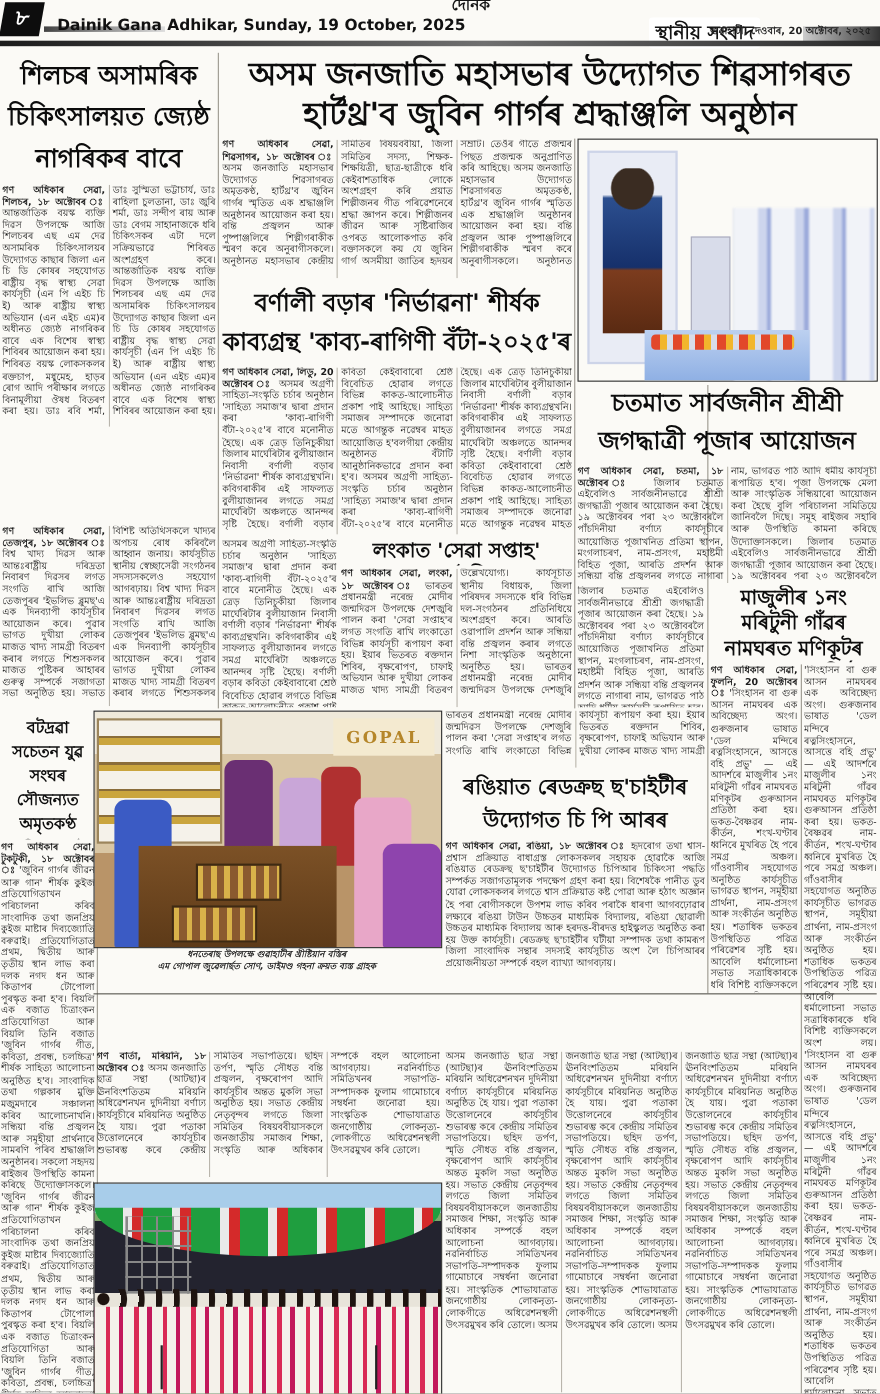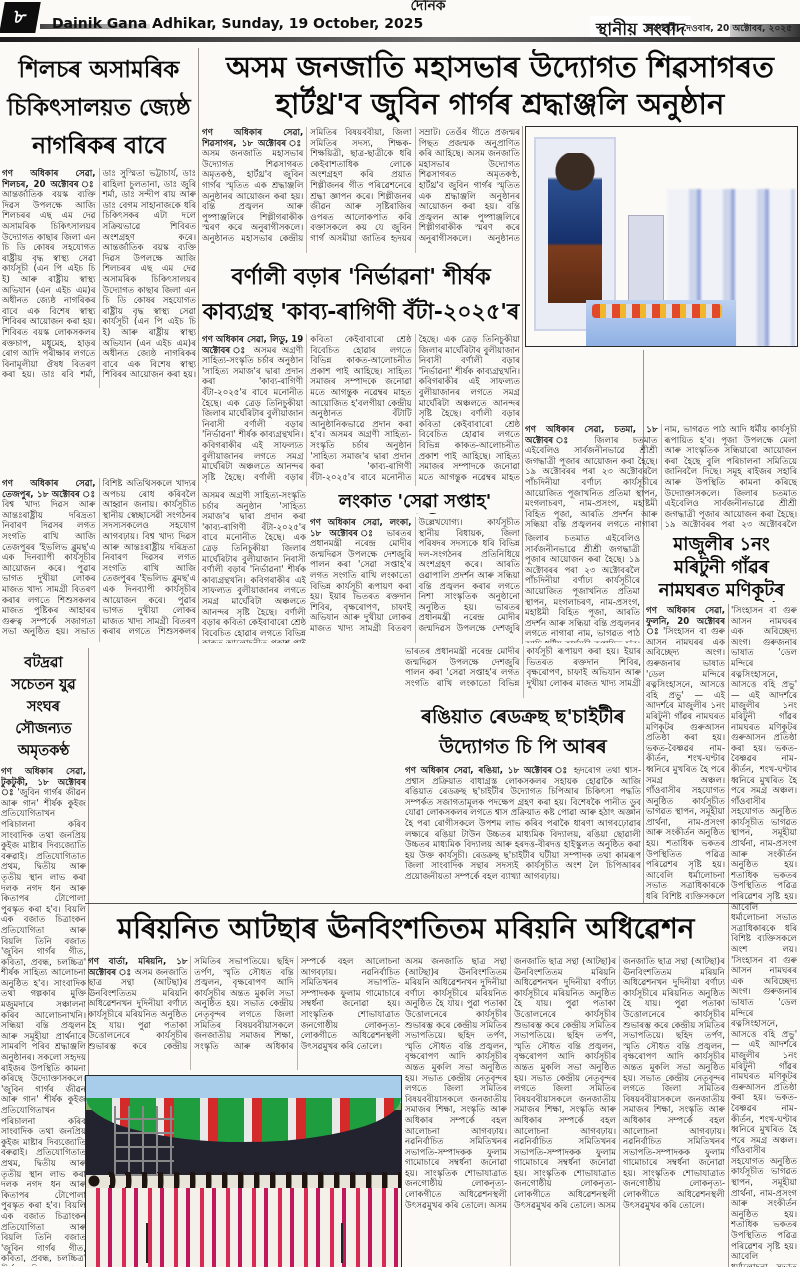--- a/index.html
+++ b/index.html
@@ -103,21 +103,21 @@
 
   <div class="vline" style="left:198px;top:48px;height:596px"></div>
   <div class="vline" style="left:88px;top:648px;height:619px"></div>
   <div class="vline" style="left:522px;top:126px;height:518px"></div>
   <div class="vline" style="left:643px;top:350px;height:553px"></div>
   <div class="vline" style="left:728px;top:604px;height:663px"></div>
   <div class="hline" style="left:85px;top:903px;width:712px"></div>
 
   <div class="abs hl" style="left:2px;top:50px;width:194px;height:116px;font-size:23px;line-height:38px">শিলচৰ অসামৰিক চিকিৎসালয়ত জ্যেষ্ঠ নাগৰিকৰ বাবে বিশেষ স্বাস্থ্য শিবিৰ</div>
   <div class="abs body-txt cols2" style="left:2px;top:168px;width:194px;height:220px">
-    <b class="byline">গণ অধিকাৰ সেৱা, শিলচৰ, 20 অক্টোবৰ ঃ</b>
+    <b class="byline">গণ অধিকাৰ সেৱা, শিলচৰ, ১৮ অক্টোবৰ ঃ</b>
     <span>আন্তর্জাতিক বয়স্ক ব্যক্তি দিৱস উপলক্ষে আজি শিলচৰৰ এছ এম দেৱ অসামৰিক চিকিৎসালয়ৰ উদ্যোগত কাছাৰ জিলা এন চি ডি কোষৰ সহযোগত ৰাষ্ট্ৰীয় বৃদ্ধ স্বাস্থ্য সেৱা কার্যসূচী (এন পি এইচ চি ই) আৰু ৰাষ্ট্ৰীয় স্বাস্থ্য অভিযান (এন এইচ এম)ৰ অধীনত জ্যেষ্ঠ নাগৰিকৰ বাবে এক বিশেষ স্বাস্থ্য শিবিৰৰ আয়োজন কৰা হয়। শিবিৰত বয়স্ক লোকসকলৰ ৰক্তচাপ, মধুমেহ, হাড়ৰ ৰোগ আদি পৰীক্ষাৰ লগতে বিনামূলীয়া ঔষধ বিতৰণ কৰা হয়। ডাঃ ৰবি শর্মা, ডাঃ সুস্মিতা ভট্টাচার্য, ডাঃ ৰাহিলা চুলতানা, ডাঃ জুৰি শর্মা, ডাঃ সন্দীপ ৰায় আৰু ডাঃ বেগম সাহানাজকে ধৰি চিকিৎসকৰ এটা দলে সক্রিয়ভাৱে শিবিৰত অংশগ্রহণ কৰে। আন্তর্জাতিক বয়স্ক ব্যক্তি দিৱস উপলক্ষে আজি শিলচৰৰ এছ এম দেৱ অসামৰিক চিকিৎসালয়ৰ উদ্যোগত কাছাৰ জিলা এন চি ডি কোষৰ সহযোগত ৰাষ্ট্ৰীয় বৃদ্ধ স্বাস্থ্য সেৱা কার্যসূচী (এন পি এইচ চি ই) আৰু ৰাষ্ট্ৰীয় স্বাস্থ্য অভিযান (এন এইচ এম)ৰ অধীনত জ্যেষ্ঠ নাগৰিকৰ বাবে এক বিশেষ স্বাস্থ্য শিবিৰৰ আয়োজন কৰা হয়। শিবিৰত বয়স্ক লোকসকলৰ ৰক্তচাপ, মধুমেহ, হাড়ৰ ৰোগ আদি পৰীক্ষাৰ লগতে বিনামূলীয়া ঔষধ বিতৰণ কৰা হয়। ডাঃ ৰবি শর্মা, ডাঃ সুস্মিতা ভট্টাচার্য, ডাঃ ৰাহিলা চুলতানা, ডাঃ জুৰি শর্মা, ডাঃ সন্দীপ ৰায় আৰু ডাঃ বেগম সাহানাজকে ধৰি চিকিৎসকৰ এটা দলে সক্রিয়ভাৱে শিবিৰত অংশগ্রহণ কৰে।</span>
   </div>
 
   <div class="abs body-txt cols2" style="left:2px;top:478px;width:194px;height:164px">
     <b class="byline">গণ অধিকাৰ সেৱা, তেজপুৰ, ১৮ অক্টোবৰ ঃ</b>
     <span>বিশ্ব খাদ্য দিৱস আৰু আন্তঃৰাষ্ট্ৰীয় দৰিদ্ৰতা নিবাৰণ দিৱসৰ লগত সংগতি ৰাখি আজি তেজপুৰৰ 'ইভলিভ ব্লুমছ'এ এক দিনব্যাপী কার্যসূচীৰ আয়োজন কৰে। পুৱাৰ ভাগত দুখীয়া লোকৰ মাজত খাদ্য সামগ্রী বিতৰণ কৰাৰ লগতে শিশুসকলৰ মাজত পুষ্টিকৰ আহাৰৰ গুৰুত্ব সম্পর্কে সজাগতা সভা অনুষ্ঠিত হয়। সভাত বিশিষ্ট অতিথিসকলে খাদ্যৰ অপচয় ৰোধ কৰিবলৈ আহ্বান জনায়। কার্যসূচীত স্থানীয় স্বেচ্ছাসেৱী সংগঠনৰ সদস্যসকলেও সহযোগ আগবঢ়ায়। বিশ্ব খাদ্য দিৱস আৰু আন্তঃৰাষ্ট্ৰীয় দৰিদ্ৰতা নিবাৰণ দিৱসৰ লগত সংগতি ৰাখি আজি তেজপুৰৰ 'ইভলিভ ব্লুমছ'এ এক দিনব্যাপী কার্যসূচীৰ আয়োজন কৰে। পুৱাৰ ভাগত দুখীয়া লোকৰ মাজত খাদ্য সামগ্রী বিতৰণ কৰাৰ লগতে শিশুসকলৰ মাজত পুষ্টিকৰ আহাৰৰ গুৰুত্ব সম্পর্কে সজাগতা সভা অনুষ্ঠিত হয়। সভাত বিশিষ্ট অতিথিসকলে খাদ্যৰ অপচয় ৰোধ কৰিবলৈ আহ্বান জনায়। কার্যসূচীত স্থানীয় স্বেচ্ছাসেৱী সংগঠনৰ সদস্যসকলেও সহযোগ আগবঢ়ায়।</span>
   </div>
 
   <div class="abs hl" style="left:1px;top:651px;width:85px;height:112px;font-size:14.5px;line-height:22px">বটদ্রৱা সচেতন যুৱ সংঘৰ সৌজন্যত অমৃতকণ্ঠ জুবিন গার্গৰ শ্রদ্ধাঞ্জলি অনুষ্ঠান</div>
   <div class="abs body-txt" style="left:1px;top:766px;width:85px;height:500px">
@@ -136,61 +136,78 @@
       <div class="fig"></div>
     </div>
     <div class="fig2"></div>
     <div class="crowd"></div>
     <div class="table"></div>
     <div class="offer"></div>
   </div>
 
   <div class="abs hl" style="left:202px;top:259px;width:318px;height:70px;font-size:22px;line-height:35px">বর্ণালী বড়াৰ 'নির্ভাৱনা' শীর্ষক কাব্যগ্রন্থ 'কাব্য-ৰাগিণী বঁটা-২০২৫'ৰ বাবে মনোনীত</div>
   <div class="abs body-txt cols3" style="left:202px;top:334px;width:318px;height:152px">
-    <b class="byline">গণ অধিকাৰ সেৱা, লিডু, 19 অক্টোবৰ ঃ</b>
+    <b class="byline">গণ অধিকাৰ সেৱা, লিডু, 20 অক্টোবৰ ঃ</b>
     <span>অসমৰ অগ্রণী সাহিত্য-সংস্কৃতি চর্চাৰ অনুষ্ঠান 'সাহিত্য সমাজ'ৰ দ্বাৰা প্রদান কৰা 'কাব্য-ৰাগিণী বঁটা-২০২৫'ৰ বাবে মনোনীত হৈছে। এক ত্রেড় তিনিচুকীয়া জিলাৰ মার্ঘেৰিটাৰ বুলীয়াজান নিবাসী বর্ণালী বড়াৰ 'নির্ভাৱনা' শীর্ষক কাব্যগ্রন্থখনি। কবিগৰাকীৰ এই সাফল্যত বুলীয়াজানৰ লগতে সমগ্র মার্ঘেৰিটা অঞ্চলতে আনন্দৰ সৃষ্টি হৈছে। বর্ণালী বড়াৰ কবিতা কেইবাবাৰো শ্রেষ্ঠ বিবেচিত হোৱাৰ লগতে বিভিন্ন কাকত-আলোচনীত প্রকাশ পাই আহিছে। সাহিত্য সমাজৰ সম্পাদকে জনোৱা মতে আগন্তুক নৱেম্বৰ মাহত আয়োজিত হ'বলগীয়া কেন্দ্রীয় অনুষ্ঠানত বঁটাটি আনুষ্ঠানিকভাৱে প্রদান কৰা হ'ব। অসমৰ অগ্রণী সাহিত্য-সংস্কৃতি চর্চাৰ অনুষ্ঠান 'সাহিত্য সমাজ'ৰ দ্বাৰা প্রদান কৰা 'কাব্য-ৰাগিণী বঁটা-২০২৫'ৰ বাবে মনোনীত হৈছে। এক ত্রেড় তিনিচুকীয়া জিলাৰ মার্ঘেৰিটাৰ বুলীয়াজান নিবাসী বর্ণালী বড়াৰ 'নির্ভাৱনা' শীর্ষক কাব্যগ্রন্থখনি। কবিগৰাকীৰ এই সাফল্যত বুলীয়াজানৰ লগতে সমগ্র মার্ঘেৰিটা অঞ্চলতে আনন্দৰ সৃষ্টি হৈছে। বর্ণালী বড়াৰ কবিতা কেইবাবাৰো শ্রেষ্ঠ বিবেচিত হোৱাৰ লগতে বিভিন্ন কাকত-আলোচনীত প্রকাশ পাই আহিছে। সাহিত্য সমাজৰ সম্পাদকে জনোৱা মতে আগন্তুক নৱেম্বৰ মাহত আয়োজিত হ'বলগীয়া কেন্দ্রীয় অনুষ্ঠানত বঁটাটি আনুষ্ঠানিকভাৱে প্রদান কৰা হ'ব।</span>
   </div>
   <div class="abs body-txt" style="left:202px;top:490px;width:104px;height:153px">
     <span>অসমৰ অগ্রণী সাহিত্য-সংস্কৃতি চর্চাৰ অনুষ্ঠান 'সাহিত্য সমাজ'ৰ দ্বাৰা প্রদান কৰা 'কাব্য-ৰাগিণী বঁটা-২০২৫'ৰ বাবে মনোনীত হৈছে। এক ত্রেড় তিনিচুকীয়া জিলাৰ মার্ঘেৰিটাৰ বুলীয়াজান নিবাসী বর্ণালী বড়াৰ 'নির্ভাৱনা' শীর্ষক কাব্যগ্রন্থখনি। কবিগৰাকীৰ এই সাফল্যত বুলীয়াজানৰ লগতে সমগ্র মার্ঘেৰিটা অঞ্চলতে আনন্দৰ সৃষ্টি হৈছে। বর্ণালী বড়াৰ কবিতা কেইবাবাৰো শ্রেষ্ঠ বিবেচিত হোৱাৰ লগতে বিভিন্ন কাকত-আলোচনীত প্রকাশ পাই আহিছে। সাহিত্য সমাজৰ সম্পাদকে জনোৱা মতে আগন্তুক নৱেম্বৰ মাহত আয়োজিত হ'বলগীয়া কেন্দ্রীয় অনুষ্ঠানত বঁটাটি আনুষ্ঠানিকভাৱে প্রদান কৰা হ'ব। অসমৰ অগ্রণী সাহিত্য-সংস্কৃতি চর্চাৰ অনুষ্ঠান 'সাহিত্য সমাজ'ৰ দ্বাৰা প্রদান কৰা 'কাব্য-ৰাগিণী বঁটা-২০২৫'ৰ বাবে মনোনীত হৈছে। এক ত্রেড় তিনিচুকীয়া জিলাৰ মার্ঘেৰিটাৰ বুলীয়াজান নিবাসী বর্ণালী বড়াৰ 'নির্ভাৱনা' শীর্ষক কাব্যগ্রন্থখনি। কবিগৰাকীৰ এই সাফল্যত বুলীয়াজানৰ লগতে সমগ্র মার্ঘেৰিটা অঞ্চলতে আনন্দৰ সৃষ্টি হৈছে। বর্ণালী বড়াৰ কবিতা কেইবাবাৰো শ্রেষ্ঠ বিবেচিত হোৱাৰ লগতে বিভিন্ন কাকত-আলোচনীত প্রকাশ পাই আহিছে। সাহিত্য সমাজৰ সম্পাদকে জনোৱা মতে আগন্তুক নৱেম্বৰ মাহত আয়োজিত হ'বলগীয়া কেন্দ্রীয় অনুষ্ঠানত বঁটাটি আনুষ্ঠানিকভাৱে প্রদান কৰা হ'ব।</span>
   </div>
 
   <div class="abs hl" style="left:310px;top:489px;width:210px;height:25px;font-size:18px;line-height:24px">লংকাত 'সেৱা সপ্তাহ' কার্যসূচী</div>
   <div class="abs body-txt cols2" style="left:310px;top:517px;width:210px;height:126px">
     <b class="byline">গণ অধিকাৰ সেৱা, লংকা, ১৮ অক্টোবৰ ঃ</b>
     <span>ভাৰতৰ প্রধানমন্ত্রী নৰেন্দ্র মোদীৰ জন্মদিৱস উপলক্ষে দেশজুৰি পালন কৰা 'সেৱা সপ্তাহ'ৰ লগত সংগতি ৰাখি লংকাতো বিভিন্ন কার্যসূচী ৰূপায়ণ কৰা হয়। ইয়াৰ ভিতৰত ৰক্তদান শিবিৰ, বৃক্ষৰোপণ, চাফাই অভিযান আৰু দুখীয়া লোকৰ মাজত খাদ্য সামগ্রী বিতৰণ উল্লেখযোগ্য। কার্যসূচীত স্থানীয় বিধায়ক, জিলা পৰিষদৰ সদস্যকে ধৰি বিভিন্ন দল-সংগঠনৰ প্রতিনিধিয়ে অংশগ্রহণ কৰে। আৰতি ওৱাপালি প্রদর্শন আৰু সন্ধিয়া বন্তি প্রজ্বলন কৰাৰ লগতে নিশা সাংস্কৃতিক অনুষ্ঠানো অনুষ্ঠিত হয়। ভাৰতৰ প্রধানমন্ত্রী নৰেন্দ্র মোদীৰ জন্মদিৱস উপলক্ষে দেশজুৰি পালন কৰা 'সেৱা সপ্তাহ'ৰ লগত সংগতি ৰাখি লংকাতো বিভিন্ন কার্যসূচী ৰূপায়ণ কৰা হয়। ইয়াৰ ভিতৰত ৰক্তদান শিবিৰ, বৃক্ষৰোপণ, চাফাই অভিযান আৰু দুখীয়া লোকৰ মাজত খাদ্য সামগ্রী বিতৰণ উল্লেখযোগ্য। কার্যসূচীত স্থানীয় বিধায়ক, জিলা পৰিষদৰ সদস্যকে ধৰি বিভিন্ন দল-সংগঠনৰ প্রতিনিধিয়ে অংশগ্রহণ কৰে। আৰতি ওৱাপালি প্রদর্শন আৰু সন্ধিয়া বন্তি প্রজ্বলন কৰাৰ লগতে নিশা সাংস্কৃতিক অনুষ্ঠানো অনুষ্ঠিত হয়।</span>
   </div>
   <div class="abs body-txt cols2" style="left:405px;top:646px;width:236px;height:52px">
     <span>ভাৰতৰ প্রধানমন্ত্রী নৰেন্দ্র মোদীৰ জন্মদিৱস উপলক্ষে দেশজুৰি পালন কৰা 'সেৱা সপ্তাহ'ৰ লগত সংগতি ৰাখি লংকাতো বিভিন্ন কার্যসূচী ৰূপায়ণ কৰা হয়। ইয়াৰ ভিতৰত ৰক্তদান শিবিৰ, বৃক্ষৰোপণ, চাফাই অভিযান আৰু দুখীয়া লোকৰ মাজত খাদ্য সামগ্রী বিতৰণ উল্লেখযোগ্য। কার্যসূচীত স্থানীয় বিধায়ক, জিলা পৰিষদৰ সদস্যকে ধৰি বিভিন্ন দল-সংগঠনৰ প্রতিনিধিয়ে অংশগ্রহণ কৰে। আৰতি ওৱাপালি প্রদর্শন আৰু সন্ধিয়া বন্তি প্রজ্বলন কৰাৰ লগতে নিশা সাংস্কৃতিক অনুষ্ঠানো অনুষ্ঠিত হয়।</span>
   </div>
 
+  <div class="photo" id="ph2" style="left:85px;top:646px;width:315px;height:214px">
+    <div class="cases"></div>
+    <div class="sign">GOPAL</div>
+    <div class="p" style="left:18px;top:80px;width:52px;height:134px;background:#3b5bc4"></div>
+    <div class="p" style="left:118px;top:44px;width:44px;height:120px;background:#6a2f73"></div>
+    <div class="p" style="left:168px;top:60px;width:40px;height:92px;background:#c9a6d8"></div>
+    <div class="p" style="left:206px;top:50px;width:36px;height:90px;background:#b03030"></div>
+    <div class="p" style="left:236px;top:78px;width:52px;height:136px;background:#e8a7c8"></div>
+    <div class="p" style="left:262px;top:120px;width:53px;height:94px;background:#8e44ad"></div>
+    <div class="counter"></div>
+    <div class="tray" style="left:92px;top:138px"></div>
+    <div class="tray" style="left:70px;top:176px"></div>
+  </div>
+  <div class="abs cap" style="left:85px;top:862px;width:315px;height:26px">
+    <div>ধনতেৰাছ উপলক্ষে গুৱাহাটীৰ খ্রীষ্টিয়ান বস্তিৰ</div>
+    <div>এম গোপাল জুৱেলার্ছত সোণ, ডাইমণ্ড গহনা ক্রয়ত ব্যস্ত গ্রাহক</div>
+  </div>
 
   <div class="abs hl" style="left:405px;top:701px;width:236px;height:61px;font-size:19px;line-height:30px">ৰঙিয়াত ৰেডক্রছ ছ'চাইটীৰ উদ্যোগত চি পি আৰৰ সজাগতা অভিযান</div>
   <div class="abs body-txt" style="left:405px;top:765px;width:236px;height:136px">
     <b class="byline">গণ অধিকাৰ সেৱা, ৰঙিয়া, ১৮ অক্টোবৰ ঃ</b>
     <span>হৃদৰোগ তথা শ্বাস-প্রশ্বাস প্রক্রিয়াত বাধাগ্রস্ত লোকসকলৰ সহায়ক হোৱাকৈ আজি ৰঙিয়াত ৰেডক্রছ ছ'চাইটীৰ উদ্যোগত চিপিআৰ চিকিৎসা পদ্ধতি সম্পর্কত সজাগতামূলক পদক্ষেপ গ্রহণ কৰা হয়। বিশেষকৈ পানীত ডুব যোৱা লোকসকলৰ লগতে শ্বাস প্রক্রিয়াত কষ্ট পোৱা আৰু হঠাৎ অজ্ঞান হৈ পৰা ৰোগীসকলে উপশম লাভ কৰিব পৰাকৈ ধাৰণা আগবঢ়োৱাৰ লক্ষ্যৰে ৰঙিয়া টাউন উচ্চতৰ মাধ্যমিক বিদ্যালয়, ৰঙিয়া ছোৱালী উচ্চতৰ মাধ্যমিক বিদ্যালয় আৰু হৰদত্ত-বীৰদত্ত হাইস্কুলত অনুষ্ঠিত কৰা হয় উক্ত কার্যসূচী। ৰেডক্রছ ছ'চাইটীৰ ঘটীয়া সম্পাদক তথা কামৰূপ জিলা সাংবাদিক সন্থাৰ সদস্যই কার্যসূচীত অংশ লৈ চিপিআৰৰ প্রয়োজনীয়তা সম্পর্কে বহল ব্যাখ্যা আগবঢ়ায়।</span>
   </div>
 
+  <div class="abs hl" style="left:525px;top:351px;width:272px;height:68px;font-size:22px;line-height:34px">চতমাত সার্বজনীন শ্রীশ্রী জগদ্ধাত্রী পূজাৰ আয়োজন</div>
   <div class="abs body-txt cols2" style="left:525px;top:424px;width:272px;height:106px">
     <b class="byline">গণ অধিকাৰ সেৱা, চতমা, ১৮ অক্টোবৰ ঃ</b>
     <span>জিলাৰ চতমাত এইবেলিও সার্বজনীনভাৱে শ্রীশ্রী জগদ্ধাত্রী পূজাৰ আয়োজন কৰা হৈছে। ১৯ অক্টোবৰৰ পৰা ২৩ অক্টোবৰলৈ পাঁচদিনীয়া বর্ণাঢ্য কার্যসূচীৰে আয়োজিত পূজাখনিত প্রতিমা স্থাপন, মংগলাচৰণ, নাম-প্রসংগ, মহাষ্টমী বিহিত পূজা, আৰতি প্রদর্শন আৰু সন্ধিয়া বন্তি প্রজ্বলনৰ লগতে নাগাৰা নাম, ভাগৱত পাঠ আদি ধর্মীয় কার্যসূচী ৰূপায়িত হ'ব। পূজা উপলক্ষে মেলা আৰু সাংস্কৃতিক সন্ধিয়াৰো আয়োজন কৰা হৈছে বুলি পৰিচালনা সমিতিয়ে জানিবলৈ দিছে। সমূহ ৰাইজৰ সহাৰি আৰু উপস্থিতি কামনা কৰিছে উদ্যোক্তাসকলে। জিলাৰ চতমাত এইবেলিও সার্বজনীনভাৱে শ্রীশ্রী জগদ্ধাত্রী পূজাৰ আয়োজন কৰা হৈছে। ১৯ অক্টোবৰৰ পৰা ২৩ অক্টোবৰলৈ পাঁচদিনীয়া বর্ণাঢ্য কার্যসূচীৰে আয়োজিত পূজাখনিত প্রতিমা স্থাপন, মংগলাচৰণ, নাম-প্রসংগ, মহাষ্টমী বিহিত পূজা, আৰতি প্রদর্শন আৰু সন্ধিয়া বন্তি প্রজ্বলনৰ লগতে নাগাৰা নাম, ভাগৱত পাঠ আদি ধর্মীয় কার্যসূচী ৰূপায়িত হ'ব। পূজা উপলক্ষে মেলা আৰু সাংস্কৃতিক সন্ধিয়াৰো আয়োজন কৰা হৈছে বুলি পৰিচালনা সমিতিয়ে জানিবলৈ দিছে। সমূহ ৰাইজৰ সহাৰি আৰু উপস্থিতি কামনা কৰিছে উদ্যোক্তাসকলে।</span>
   </div>
   <div class="abs body-txt" style="left:525px;top:533px;width:115px;height:110px">
     <span>জিলাৰ চতমাত এইবেলিও সার্বজনীনভাৱে শ্রীশ্রী জগদ্ধাত্রী পূজাৰ আয়োজন কৰা হৈছে। ১৯ অক্টোবৰৰ পৰা ২৩ অক্টোবৰলৈ পাঁচদিনীয়া বর্ণাঢ্য কার্যসূচীৰে আয়োজিত পূজাখনিত প্রতিমা স্থাপন, মংগলাচৰণ, নাম-প্রসংগ, মহাষ্টমী বিহিত পূজা, আৰতি প্রদর্শন আৰু সন্ধিয়া বন্তি প্রজ্বলনৰ লগতে নাগাৰা নাম, ভাগৱত পাঠ আদি ধর্মীয় কার্যসূচী ৰূপায়িত হ'ব। পূজা উপলক্ষে মেলা আৰু সাংস্কৃতিক সন্ধিয়াৰো আয়োজন কৰা হৈছে বুলি পৰিচালনা সমিতিয়ে জানিবলৈ দিছে। সমূহ ৰাইজৰ সহাৰি আৰু উপস্থিতি কামনা কৰিছে উদ্যোক্তাসকলে।</span>
   </div>
 
   <div class="abs hl" style="left:646px;top:532px;width:151px;height:70px;font-size:18px;line-height:23px">মাজুলীৰ ১নং মৰিটুনী গাঁৱৰ নামঘৰত মণিকূটৰ গুৰুআসন প্রতিষ্ঠা</div>
   <div class="abs body-txt" style="left:646px;top:605px;width:79px;height:297px">
     <b class="byline">গণ অধিকাৰ সেৱা, ফুলনি, 20 অক্টোবৰ ঃ</b>
     <span>'সিংহাসন বা গুৰু আসন নামঘৰৰ এক অবিচ্ছেদ্য অংগ। গুৰুজনাৰ ভাষাত 'ডেল মন্দিৰে ৰত্নসিংহাসনে, আসত্তে বহি প্রভু' — এই আদর্শৰে মাজুলীৰ ১নং মৰিটুনী গাঁৱৰ নামঘৰত মণিকূটৰ গুৰুআসন প্রতিষ্ঠা কৰা হয়। ভকত-বৈষ্ণৱৰ নাম-কীর্তন, শংখ-ঘণ্টাৰ ধ্বনিৰে মুখৰিত হৈ পৰে সমগ্র অঞ্চল। গাঁওবাসীৰ সহযোগত অনুষ্ঠিত কার্যসূচীত ভাগৱত স্থাপন, সমূহীয়া প্রার্থনা, নাম-প্রসংগ আৰু সংকীর্তন অনুষ্ঠিত হয়। শতাধিক ভকতৰ উপস্থিতিত পৱিত্র পৰিৱেশৰ সৃষ্টি হয়। আবেলি ধর্মালোচনা সভাত সত্রাধিকাৰকে ধৰি বিশিষ্ট ব্যক্তিসকলে অংশ লয়। 'সিংহাসন বা গুৰু আসন নামঘৰৰ এক অবিচ্ছেদ্য অংগ। গুৰুজনাৰ ভাষাত 'ডেল মন্দিৰে ৰত্নসিংহাসনে, আসত্তে বহি প্রভু' — এই আদর্শৰে মাজুলীৰ ১নং মৰিটুনী গাঁৱৰ নামঘৰত মণিকূটৰ গুৰুআসন প্রতিষ্ঠা কৰা হয়। ভকত-বৈষ্ণৱৰ নাম-কীর্তন, শংখ-ঘণ্টাৰ ধ্বনিৰে মুখৰিত হৈ পৰে সমগ্র অঞ্চল। গাঁওবাসীৰ সহযোগত অনুষ্ঠিত কার্যসূচীত ভাগৱত স্থাপন, সমূহীয়া প্রার্থনা, নাম-প্রসংগ আৰু সংকীর্তন অনুষ্ঠিত হয়। শতাধিক ভকতৰ উপস্থিতিত পৱিত্র পৰিৱেশৰ সৃষ্টি হয়। আবেলি ধর্মালোচনা সভাত সত্রাধিকাৰকে ধৰি বিশিষ্ট ব্যক্তিসকলে অংশ লয়।</span>
   </div>
   <div class="abs body-txt" style="left:731px;top:605px;width:66px;height:662px">
     <span>'সিংহাসন বা গুৰু আসন নামঘৰৰ এক অবিচ্ছেদ্য অংগ। গুৰুজনাৰ ভাষাত 'ডেল মন্দিৰে ৰত্নসিংহাসনে, আসত্তে বহি প্রভু' — এই আদর্শৰে মাজুলীৰ ১নং মৰিটুনী গাঁৱৰ নামঘৰত মণিকূটৰ গুৰুআসন প্রতিষ্ঠা কৰা হয়। ভকত-বৈষ্ণৱৰ নাম-কীর্তন, শংখ-ঘণ্টাৰ ধ্বনিৰে মুখৰিত হৈ পৰে সমগ্র অঞ্চল। গাঁওবাসীৰ সহযোগত অনুষ্ঠিত কার্যসূচীত ভাগৱত স্থাপন, সমূহীয়া প্রার্থনা, নাম-প্রসংগ আৰু সংকীর্তন অনুষ্ঠিত হয়। শতাধিক ভকতৰ উপস্থিতিত পৱিত্র পৰিৱেশৰ সৃষ্টি হয়। আবেলি ধর্মালোচনা সভাত সত্রাধিকাৰকে ধৰি বিশিষ্ট ব্যক্তিসকলে অংশ লয়। 'সিংহাসন বা গুৰু আসন নামঘৰৰ এক অবিচ্ছেদ্য অংগ। গুৰুজনাৰ ভাষাত 'ডেল মন্দিৰে ৰত্নসিংহাসনে, আসত্তে বহি প্রভু' — এই আদর্শৰে মাজুলীৰ ১নং মৰিটুনী গাঁৱৰ নামঘৰত মণিকূটৰ গুৰুআসন প্রতিষ্ঠা কৰা হয়। ভকত-বৈষ্ণৱৰ নাম-কীর্তন, শংখ-ঘণ্টাৰ ধ্বনিৰে মুখৰিত হৈ পৰে সমগ্র অঞ্চল। গাঁওবাসীৰ সহযোগত অনুষ্ঠিত কার্যসূচীত ভাগৱত স্থাপন, সমূহীয়া প্রার্থনা, নাম-প্রসংগ আৰু সংকীর্তন অনুষ্ঠিত হয়। শতাধিক ভকতৰ উপস্থিতিত পৱিত্র পৰিৱেশৰ সৃষ্টি হয়। আবেলি ধর্মালোচনা সভাত সত্রাধিকাৰকে ধৰি বিশিষ্ট ব্যক্তিসকলে অংশ লয়। 'সিংহাসন বা গুৰু আসন নামঘৰৰ এক অবিচ্ছেদ্য অংগ। গুৰুজনাৰ ভাষাত 'ডেল মন্দিৰে ৰত্নসিংহাসনে, আসত্তে বহি প্রভু' — এই আদর্শৰে মাজুলীৰ ১নং মৰিটুনী গাঁৱৰ নামঘৰত মণিকূটৰ গুৰুআসন প্রতিষ্ঠা কৰা হয়। ভকত-বৈষ্ণৱৰ নাম-কীর্তন, শংখ-ঘণ্টাৰ ধ্বনিৰে মুখৰিত হৈ পৰে সমগ্র অঞ্চল। গাঁওবাসীৰ সহযোগত অনুষ্ঠিত কার্যসূচীত ভাগৱত স্থাপন, সমূহীয়া প্রার্থনা, নাম-প্রসংগ আৰু সংকীর্তন অনুষ্ঠিত হয়। শতাধিক ভকতৰ উপস্থিতিত পৱিত্র পৰিৱেশৰ সৃষ্টি হয়। আবেলি ধর্মালোচনা সভাত সত্রাধিকাৰকে ধৰি বিশিষ্ট ব্যক্তিসকলে অংশ লয়। 'সিংহাসন বা গুৰু আসন নামঘৰৰ এক অবিচ্ছেদ্য অংগ। গুৰুজনাৰ ভাষাত 'ডেল মন্দিৰে ৰত্নসিংহাসনে, আসত্তে বহি প্রভু' — এই আদর্শৰে মাজুলীৰ ১নং মৰিটুনী গাঁৱৰ নামঘৰত মণিকূটৰ গুৰুআসন প্রতিষ্ঠা কৰা হয়। ভকত-বৈষ্ণৱৰ নাম-কীর্তন, শংখ-ঘণ্টাৰ ধ্বনিৰে মুখৰিত হৈ পৰে সমগ্র অঞ্চল। গাঁওবাসীৰ সহযোগত অনুষ্ঠিত কার্যসূচীত ভাগৱত স্থাপন, সমূহীয়া প্রার্থনা, নাম-প্রসংগ আৰু সংকীর্তন অনুষ্ঠিত হয়। শতাধিক ভকতৰ উপস্থিতিত পৱিত্র পৰিৱেশৰ সৃষ্টি হয়। আবেলি ধর্মালোচনা সভাত সত্রাধিকাৰকে ধৰি বিশিষ্ট ব্যক্তিসকলে অংশ লয়।</span>
   </div>
 
-  <div class="abs hl" style="left:85px;top:907px;width:642px;height:45px;font-size:28px;line-height:44px">মৰিয়নিত আটছাৰ ঊনবিংশতিতম মৰিয়নি অধিৱেশন</div>
   <div class="abs body-txt cols3" style="left:88px;top:956px;width:312px;height:114px">
     <b class="byline">গণ বার্তা, মৰিয়নি, ১৮ অক্টোবৰ ঃ</b>
     <span>অসম জনজাতি ছাত্র সন্থা (আটছা)ৰ ঊনবিংশতিতম মৰিয়নি অধিৱেশনখন দুদিনীয়া বর্ণাঢ্য কার্যসূচীৰে মৰিয়নিত অনুষ্ঠিত হৈ যায়। পুৱা পতাকা উত্তোলনেৰে কার্যসূচীৰ শুভাৰম্ভ কৰে কেন্দ্রীয় সমিতিৰ সভাপতিয়ে। ছহিদ তর্পণ, স্মৃতি সৌধত বন্তি প্রজ্বলন, বৃক্ষৰোপণ আদি কার্যসূচীৰ অন্তত মুকলি সভা অনুষ্ঠিত হয়। সভাত কেন্দ্রীয় নেতৃবৃন্দৰ লগতে জিলা সমিতিৰ বিষয়ববীয়াসকলে জনজাতীয় সমাজৰ শিক্ষা, সংস্কৃতি আৰু অধিকাৰ সম্পর্কে বহল আলোচনা আগবঢ়ায়। নৱনির্বাচিত সমিতিখনৰ সভাপতি-সম্পাদকক ফুলাম গামোচাৰে সম্বর্ধনা জনোৱা হয়। সাংস্কৃতিক শোভাযাত্রাত জনগোষ্ঠীয় লোকনৃত্য-লোকগীতে অধিৱেশনস্থলী উৎসৱমুখৰ কৰি তোলে।</span>
   </div>
   <div class="abs body-txt cols3" style="left:405px;top:956px;width:320px;height:310px">
     <span>অসম জনজাতি ছাত্র সন্থা (আটছা)ৰ ঊনবিংশতিতম মৰিয়নি অধিৱেশনখন দুদিনীয়া বর্ণাঢ্য কার্যসূচীৰে মৰিয়নিত অনুষ্ঠিত হৈ যায়। পুৱা পতাকা উত্তোলনেৰে কার্যসূচীৰ শুভাৰম্ভ কৰে কেন্দ্রীয় সমিতিৰ সভাপতিয়ে। ছহিদ তর্পণ, স্মৃতি সৌধত বন্তি প্রজ্বলন, বৃক্ষৰোপণ আদি কার্যসূচীৰ অন্তত মুকলি সভা অনুষ্ঠিত হয়। সভাত কেন্দ্রীয় নেতৃবৃন্দৰ লগতে জিলা সমিতিৰ বিষয়ববীয়াসকলে জনজাতীয় সমাজৰ শিক্ষা, সংস্কৃতি আৰু অধিকাৰ সম্পর্কে বহল আলোচনা আগবঢ়ায়। নৱনির্বাচিত সমিতিখনৰ সভাপতি-সম্পাদকক ফুলাম গামোচাৰে সম্বর্ধনা জনোৱা হয়। সাংস্কৃতিক শোভাযাত্রাত জনগোষ্ঠীয় লোকনৃত্য-লোকগীতে অধিৱেশনস্থলী উৎসৱমুখৰ কৰি তোলে। অসম জনজাতি ছাত্র সন্থা (আটছা)ৰ ঊনবিংশতিতম মৰিয়নি অধিৱেশনখন দুদিনীয়া বর্ণাঢ্য কার্যসূচীৰে মৰিয়নিত অনুষ্ঠিত হৈ যায়। পুৱা পতাকা উত্তোলনেৰে কার্যসূচীৰ শুভাৰম্ভ কৰে কেন্দ্রীয় সমিতিৰ সভাপতিয়ে। ছহিদ তর্পণ, স্মৃতি সৌধত বন্তি প্রজ্বলন, বৃক্ষৰোপণ আদি কার্যসূচীৰ অন্তত মুকলি সভা অনুষ্ঠিত হয়। সভাত কেন্দ্রীয় নেতৃবৃন্দৰ লগতে জিলা সমিতিৰ বিষয়ববীয়াসকলে জনজাতীয় সমাজৰ শিক্ষা, সংস্কৃতি আৰু অধিকাৰ সম্পর্কে বহল আলোচনা আগবঢ়ায়। নৱনির্বাচিত সমিতিখনৰ সভাপতি-সম্পাদকক ফুলাম গামোচাৰে সম্বর্ধনা জনোৱা হয়। সাংস্কৃতিক শোভাযাত্রাত জনগোষ্ঠীয় লোকনৃত্য-লোকগীতে অধিৱেশনস্থলী উৎসৱমুখৰ কৰি তোলে। অসম জনজাতি ছাত্র সন্থা (আটছা)ৰ ঊনবিংশতিতম মৰিয়নি অধিৱেশনখন দুদিনীয়া বর্ণাঢ্য কার্যসূচীৰে মৰিয়নিত অনুষ্ঠিত হৈ যায়। পুৱা পতাকা উত্তোলনেৰে কার্যসূচীৰ শুভাৰম্ভ কৰে কেন্দ্রীয় সমিতিৰ সভাপতিয়ে। ছহিদ তর্পণ, স্মৃতি সৌধত বন্তি প্রজ্বলন, বৃক্ষৰোপণ আদি কার্যসূচীৰ অন্তত মুকলি সভা অনুষ্ঠিত হয়। সভাত কেন্দ্রীয় নেতৃবৃন্দৰ লগতে জিলা সমিতিৰ বিষয়ববীয়াসকলে জনজাতীয় সমাজৰ শিক্ষা, সংস্কৃতি আৰু অধিকাৰ সম্পর্কে বহল আলোচনা আগবঢ়ায়। নৱনির্বাচিত সমিতিখনৰ সভাপতি-সম্পাদকক ফুলাম গামোচাৰে সম্বর্ধনা জনোৱা হয়। সাংস্কৃতিক শোভাযাত্রাত জনগোষ্ঠীয় লোকনৃত্য-লোকগীতে অধিৱেশনস্থলী উৎসৱমুখৰ কৰি তোলে।</span>
   </div>
 
   <div class="photo" id="ph3" style="left:85px;top:1075px;width:315px;height:191px" title="মৰিয়নি অধিৱেশনত সমবেত মহিলাসকল">
     <div class="canopy"></div>

